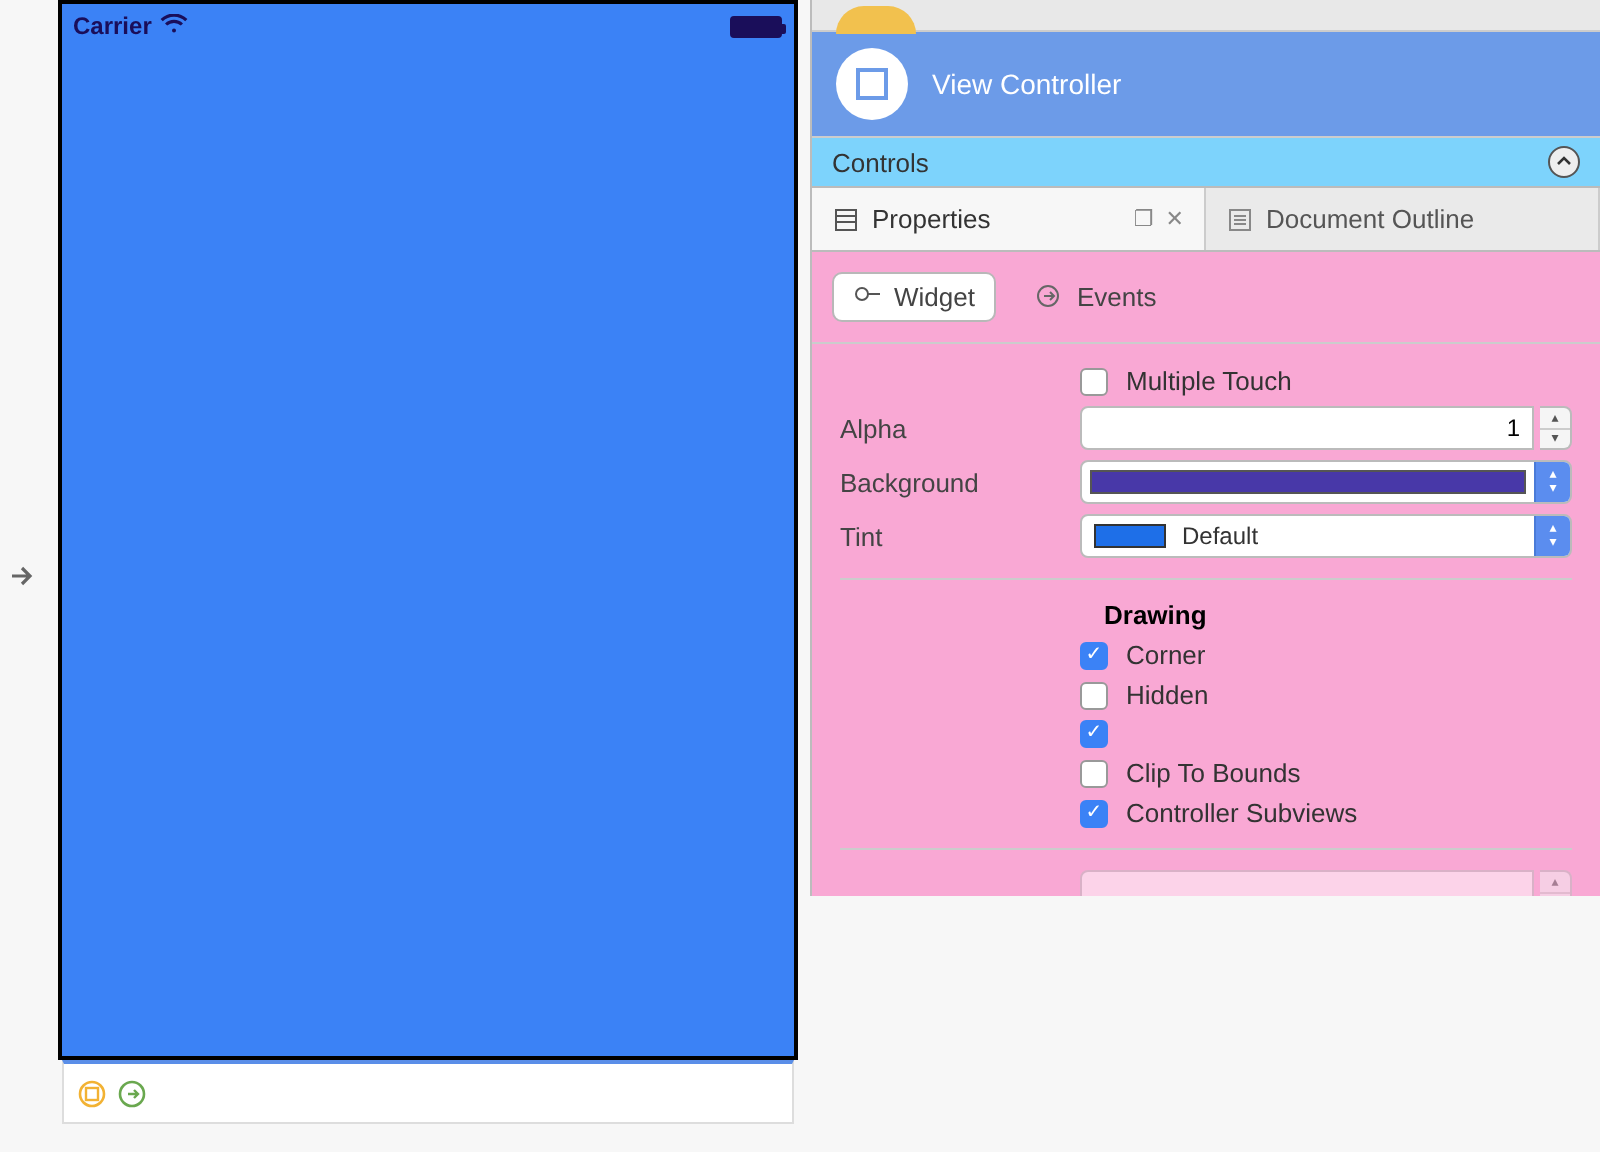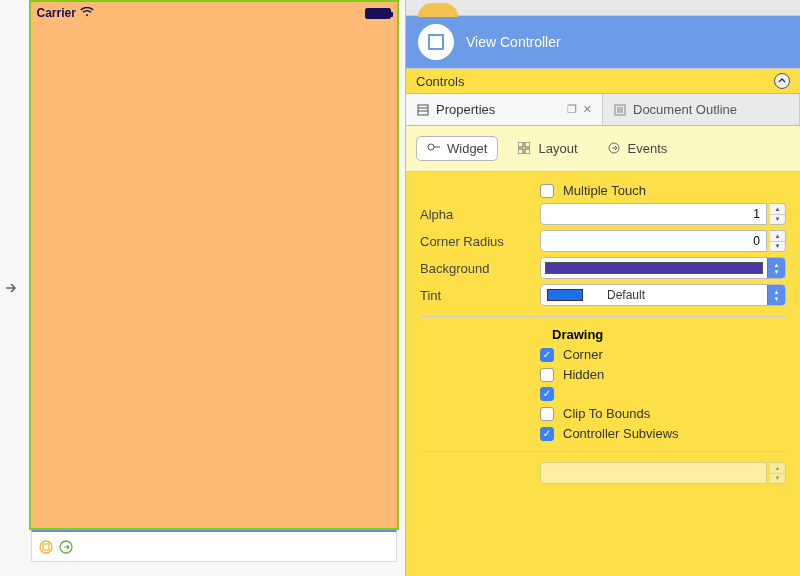--- a/index.html
+++ b/index.html
@@ -1,63 +1,63 @@
 <!DOCTYPE html>
 <html><head>
 <meta charset="utf-8">
 <style>
 * { box-sizing: border-box; margin: 0; padding: 0; font-family: -apple-system, "Helvetica Neue", Arial, sans-serif; }
 body { background: #f7f7f7; width: 800px; height: 576px; overflow: hidden; display: flex; }
 .left-col { width: 405px; height: 576px; position: relative; display: flex; align-items: flex-start; }
 .arrow-handle { width: 22px; display: flex; align-items: center; justify-content: center; height: 576px; color: #666; font-size: 20px; }
 .canvas-area { flex: 1; padding: 0 4px; height: 576px; background: #f7f7f7; position: relative; }
-.device-frame { margin: 0 auto; width: 370px; border: 2px solid #84cc16; background: #fdba74; position: relative; height: 530px; }
+.device-frame { margin: 0 auto; width: 370px; border: 2px solid #000000; background: #3b82f6; position: relative; height: 530px; }
 .status-bar { height: 22px; display: flex; align-items: center; justify-content: space-between; padding: 0 6px; color: #1a0e5a; font-size: 12px; font-weight: 600; }
 .wifi-icon svg { fill: #1a0e5a; }
 .battery { width: 26px; height: 11px; border: 1px solid #1a0e5a; border-radius: 2px; background: #1a0e5a; position: relative; }
 .battery:after { content: ''; position: absolute; right: -3px; top: 3px; width: 2px; height: 5px; background: #1a0e5a; border-radius: 0 1px 1px 0; }
 .bottom-strip { position: absolute; left: 0; right: 0; bottom: -34px; height: 32px; background: #fff; border: 1px solid #ddd; border-top: 2px solid #5a8ee8; display: flex; align-items: center; padding: 0 6px; gap: 4px; }
 .mini-icon { width: 16px; height: 16px; display: inline-flex; align-items: center; justify-content: center; }
-.right-col { flex: 1; height: 576px; border-left: 1px solid #bcbcbc; background: #efefef; display: flex; flex-direction: column; overflow: hidden; }
+.right-col { flex: 1; height: 448px; border-left: 1px solid #bcbcbc; background: #efefef; display: flex; flex-direction: column; overflow: hidden; }
 .top-partial { height: 16px; background: #e8e8e8; border-bottom: 1px solid #ccc; position: relative; }
 .top-partial .circle-cut { position: absolute; left: 12px; bottom: -2px; width: 40px; height: 14px; border-radius: 20px 20px 0 0; background: #f2c14e; border-top: none; }
 .vc-bar { background: #6c9be8; color: #fff; display: flex; align-items: center; padding: 8px 12px; gap: 12px; }
 .vc-icon { width: 36px; height: 36px; border-radius: 50%; background: #fff; display: flex; align-items: center; justify-content: center; }
 .vc-icon .sq { width: 16px; height: 16px; border: 2px solid #6c9be8; }
 .vc-label { font-size: 14px; font-weight: 500; }
-.controls-row { background: #fde047; border-top: 1px solid #ccc; border-bottom: 1px solid #bbb; padding: 4px 10px; display: flex; align-items: center; justify-content: space-between; font-size: 13px; color: #333; }
+.controls-row { background: #7dd3fc; border-top: 1px solid #ccc; border-bottom: 1px solid #bbb; padding: 4px 10px; display: flex; align-items: center; justify-content: space-between; font-size: 13px; color: #333; }
 .collapse-circle { width: 16px; height: 16px; border: 1px solid #555; border-radius: 50%; display: flex; align-items: center; justify-content: center; font-size: 10px; background: #eee; }
 .tabs-row { display: flex; background: #eaeaea; border-bottom: 1px solid #bbb; }
 .tab { flex: 1; padding: 8px 10px; font-size: 13px; color: #555; display: flex; align-items: center; gap: 6px; border-right: 1px solid #ccc; }
 .tab.active { background: #f7f7f7; font-weight: 400; color: #333; }
 .tab .tabicon { width: 14px; height: 14px; display: inline-flex; align-items: center; justify-content: center; }
 .tab .sub-controls { margin-left: auto; display: flex; gap: 6px; color: #888; font-size: 11px; }
-.sub-tabs { padding: 10px; display: flex; gap: 10px; border-bottom: 1px solid #ccc; background: #fef9c3; }
+.sub-tabs { padding: 10px; display: flex; gap: 10px; border-bottom: 1px solid #ccc; background: #f9a8d4; }
 .sub-tab { padding: 4px 10px; border-radius: 5px; font-size: 13px; color: #444; display: flex; align-items: center; gap: 6px; }
 .sub-tab.active { border: 1px solid #b8b8b8; background: #fff; }
 .sub-tab .sicon { width: 14px; height: 14px; display: inline-flex; }
-.props-body { flex: 1; overflow: auto; background: #fde047; padding: 6px 14px 0 14px; }
+.props-body { flex: 1; overflow: auto; background: #f9a8d4; padding: 6px 14px 0 14px; }
 .row { display: flex; align-items: center; margin: 5px 0; font-size: 13px; color: #333; }
 .row .label { width: 120px; padding-right: 12px; color: #444; }
 .row .control { flex: 1; display: flex; align-items: center; gap: 3px; }
 .checkbox { width: 14px; height: 14px; border: 1px solid #999; border-radius: 3px; background: #fff; display: inline-flex; align-items: center; justify-content: center; margin-right: 6px; flex-shrink: 0; }
 .checkbox.checked { background: #3b82f6; border-color: #3b82f6; }
 .checkbox.checked:after { content: '✓'; color: #fff; font-size: 10px; line-height: 1; }
 .num-input { flex: 1; display: flex; }
 .num-input input { flex: 1; height: 22px; border: 1px solid #bbb; border-radius: 4px 0 0 4px; padding: 0 6px; text-align: right; font-size: 12px; background: #fff; }
 .spinner { width: 16px; height: 22px; border: 1px solid #bbb; border-left: none; border-radius: 0 4px 4px 0; background: #f5f5f5; display: flex; flex-direction: column; font-size: 7px; color: #555; }
 .spinner div { flex: 1; display: flex; align-items: center; justify-content: center; }
 .spinner div:first-child { border-bottom: 1px solid #ccc; }
 .color-picker { flex: 1; display: flex; height: 22px; border: 1px solid #bbb; border-radius: 4px; overflow: hidden; background: #fff; align-items: center; }
 .color-swatch { flex: 1; margin: 3px 4px; height: 12px; border: 1px solid #555; }
 .combo-btn { width: 18px; height: 100%; background: #5b8def; display: flex; flex-direction: column; align-items: center; justify-content: center; color: #fff; font-size: 7px; border-left: 1px solid #4a7bd8; }
 .combo-btn div { line-height: 7px; }
 .tint-picker { flex: 1; display: flex; height: 22px; border: 1px solid #bbb; border-radius: 4px; background: #fff; align-items: center; overflow: hidden; }
 .tint-swatch { width: 36px; height: 12px; margin: 0 6px; border: 1px solid #333; background: #1e6fe8; }
-.tint-label { flex: 1; font-size: 12px; padding-left: 2px; margin-left: 16px; }
+.tint-label { flex: 1; font-size: 12px; padding-left: 2px; }
 .section-label { font-weight: 700; font-size: 13px; margin: 8px 0 4px 132px; }
 .hr { border: none; border-top: 1px solid #ccc; margin: 10px 0; }
 </style>
 </head>
 <body>
 
 <div class="left-col">
   <div class="arrow-handle">
     <svg width="14" height="14" viewBox="0 0 14 14">
         <path d="M2 7h9M7 3l4 4-4 4" stroke="#666" stroke-width="1.6" fill="none"></path>
@@ -147,61 +147,40 @@
         <svg width="14" height="10">
             <ellipse cx="4" cy="5" rx="3" ry="3" fill="none" stroke="#555"></ellipse>
             <line x1="7" y1="5" x2="13" y2="5" stroke="#555"></line>
           </svg>
       </span>
       <span>Widget</span>
     </div>
     <div class="sub-tab">
       <span class="sicon">
         <svg width="12" height="12">
-            <rect x="0" y="0" width="5" height="5" fill="none" stroke="#666"></rect>
-            <rect x="7" y="0" width="5" height="5" fill="none" stroke="#666"></rect>
-            <rect x="0" y="7" width="5" height="5" fill="none" stroke="#666"></rect>
-            <rect x="7" y="7" width="5" height="5" fill="none" stroke="#666"></rect>
-          </svg>
-      </span>
-      <span>Layout</span>
-    </div>
-    <div class="sub-tab">
-      <span class="sicon">
-        <svg width="12" height="12">
             <circle cx="6" cy="6" r="5" fill="none" stroke="#666"></circle>
             <path d="M4 6h5M7 4l2 2-2 2" stroke="#666" fill="none"></path>
           </svg>
       </span>
       <span>Events</span>
     </div>
   </div>
 
   <div class="props-body">
     <div class="row">
         <div class="label"></div>
       <div class="control">
         <span class="checkbox"></span>
         <span>Multiple Touch</span>
       </div>
     </div>
     <div class="row">
       <div class="label">Alpha</div>
       <div class="control num-input">
         <input value="1" style="">
-        <div class="spinner">
-            <div>▴</div>
-            <div>▾</div>
-          </div>
-      </div>
-    </div>
-    <div class="row">
-      <div class="label">Corner Radius</div>
-      <div class="control num-input">
-        <input value="0" style="">
         <div class="spinner">
             <div>▴</div>
             <div>▾</div>
           </div>
       </div>
     </div>
     <div class="row">
       <div class="label">Background</div>
       <div class="control">
         <div class="color-picker">

